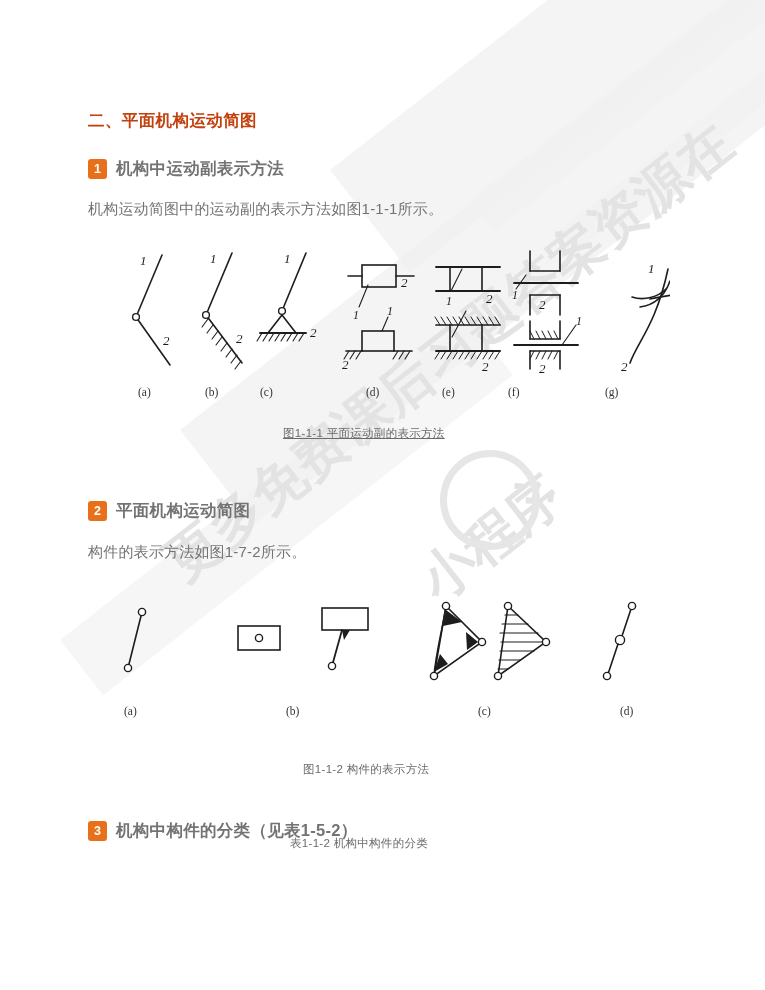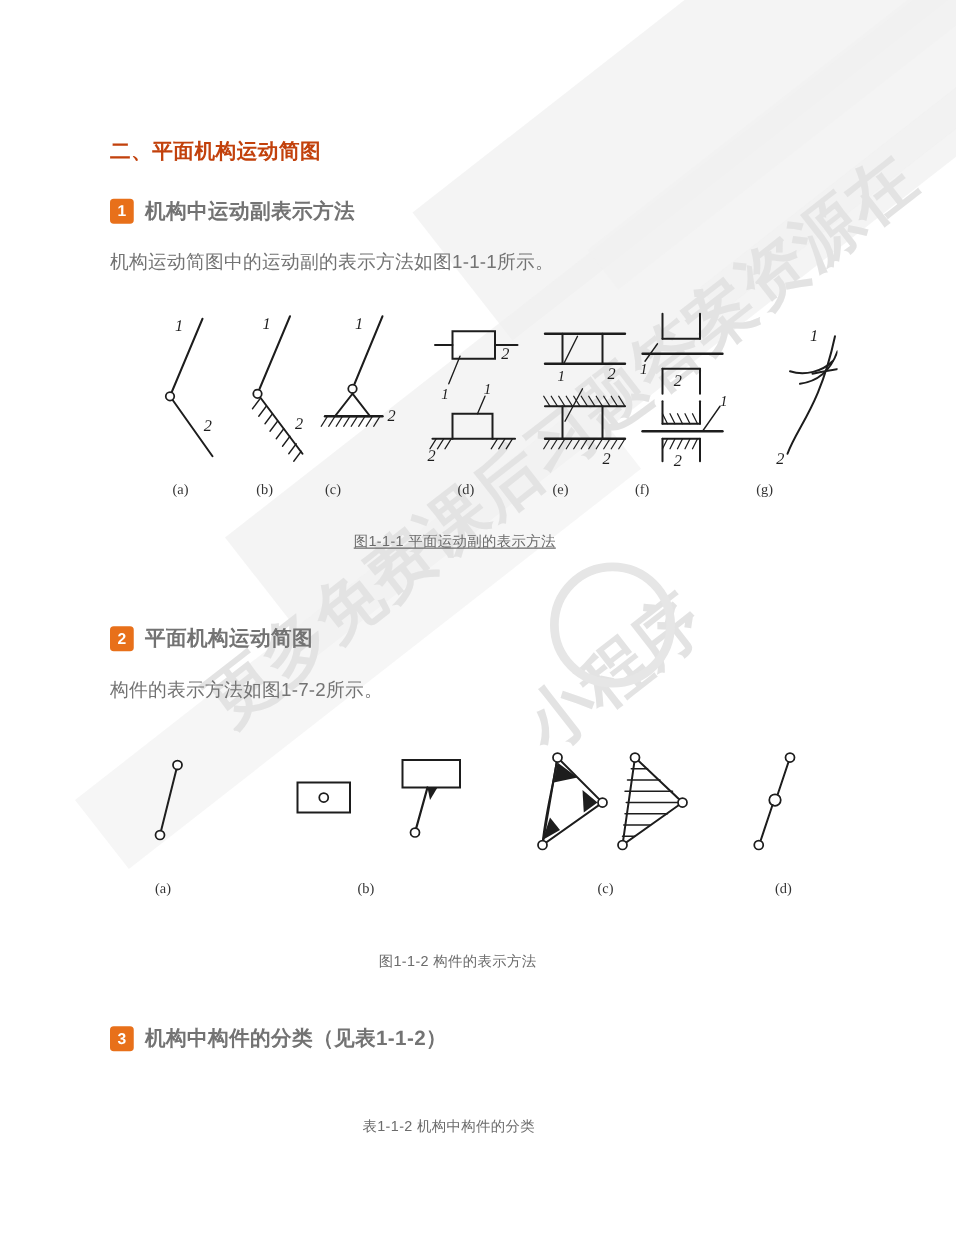--- a/index.html
+++ b/index.html
@@ -348,18 +348,18 @@
 
   <div class="sublabel" style="left:124px; top:705px;">(a)</div>
   <div class="sublabel" style="left:286px; top:705px;">(b)</div>
   <div class="sublabel" style="left:478px; top:705px;">(c)</div>
   <div class="sublabel" style="left:620px; top:705px;">(d)</div>
 
   <div class="fig-caption" style="left:303px; top:750px;margin-top:12px;">图1-1-2    构件的表示方法</div>
 
   <div class="sec-head" style="left:88px; top:820px;">
     <span class="sec-badge">3</span>
-    <span class="sec-label">机构中构件的分类（见表1-1-2）</span>
+    <span class="sec-label">机构中构件的分类（见表1-5-2）</span>
   </div>
 
-  <div class="fig-caption" style="left:290px; top:894px;">表1-1-2    机构中构件的分类</div>
+  <div class="fig-caption" style="left:290px; top:836px;">表1-1-2    机构中构件的分类</div>
 
 </div>
 
 </body></html>

